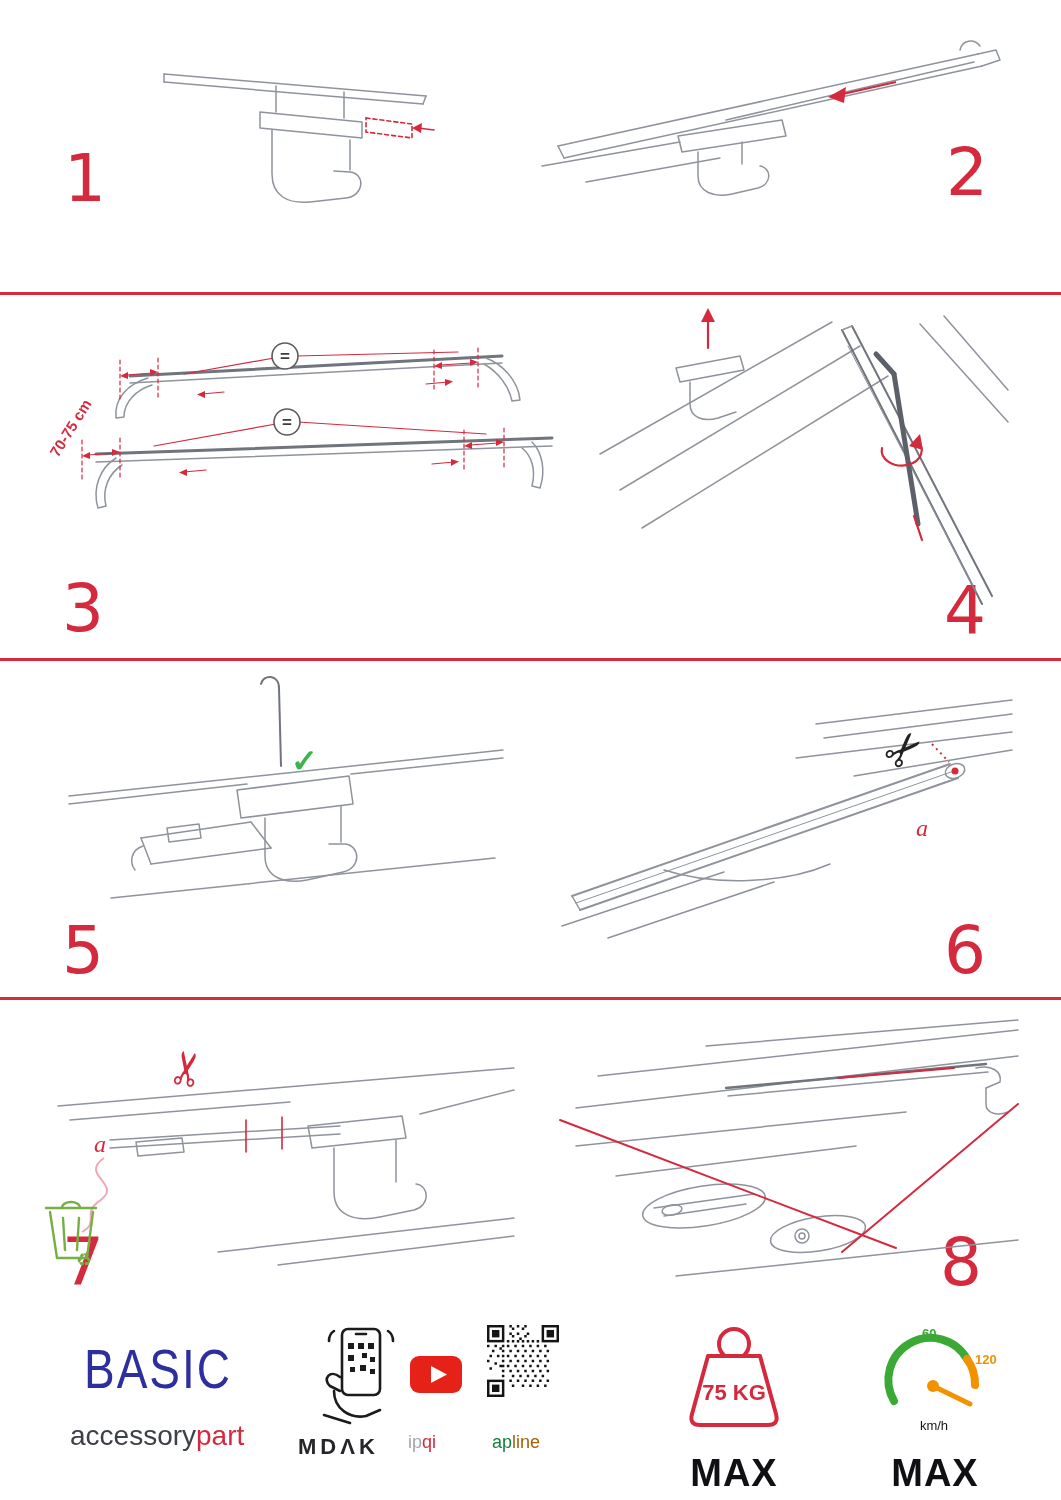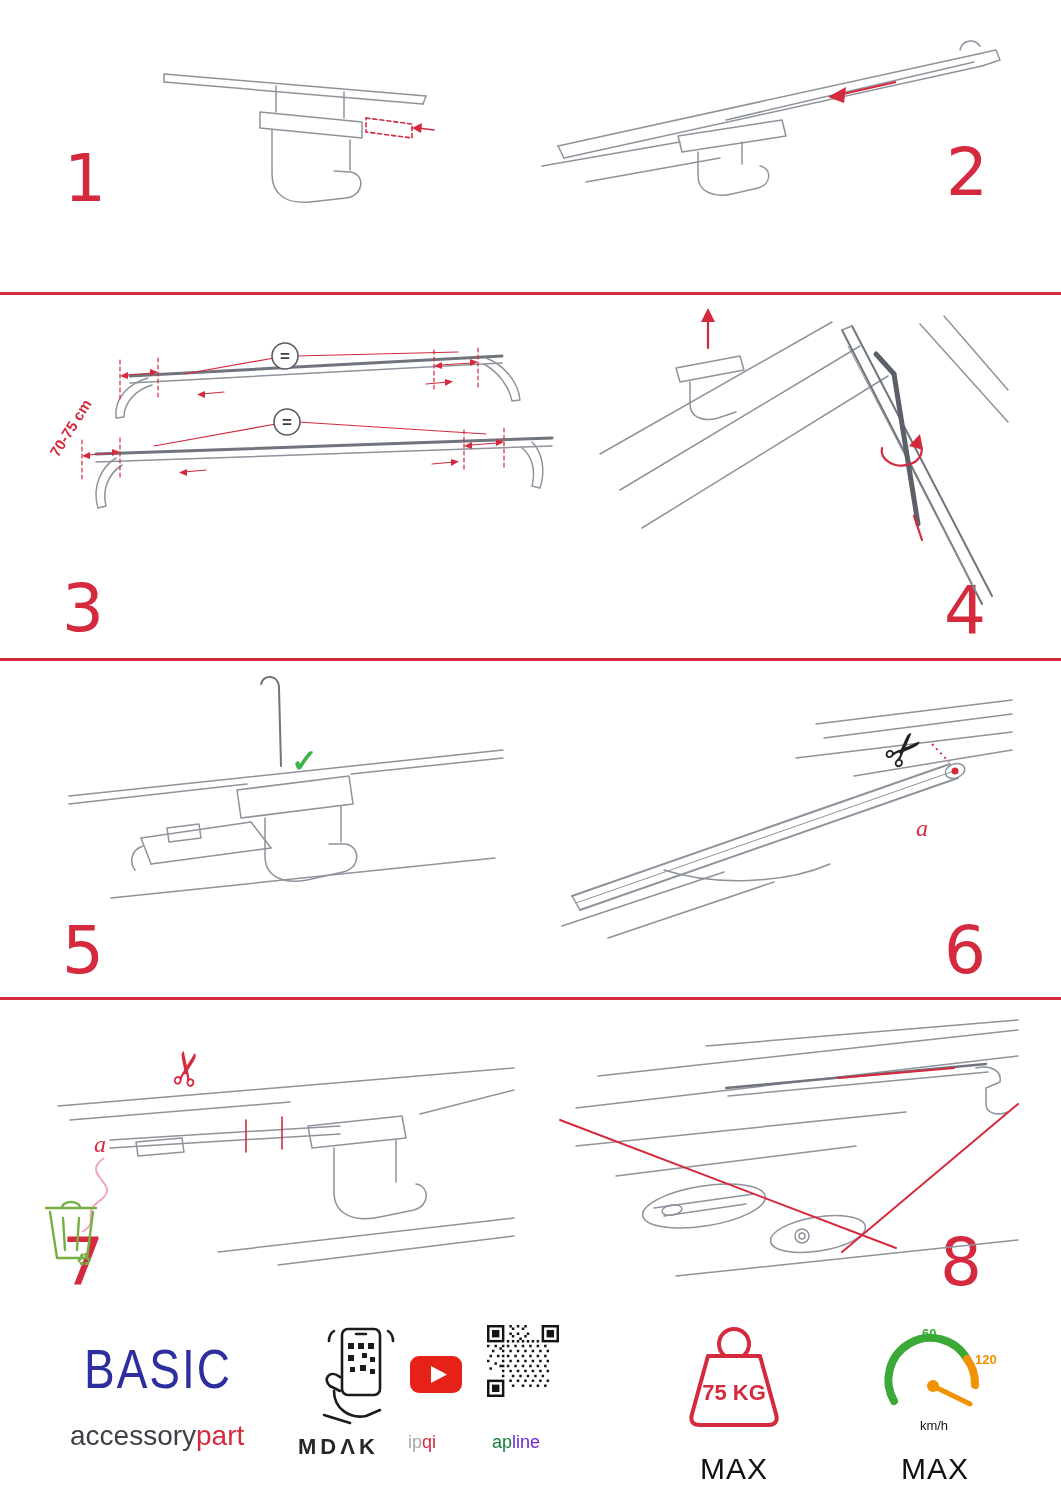--- a/index.html
+++ b/index.html
@@ -10,22 +10,22 @@
   .step-num{position:absolute;color:#d5293d;font-family:"DejaVu Sans",sans-serif;font-size:66px;line-height:1;font-weight:400}
   .divider{position:absolute;left:0;width:1061px;height:3px;background:#d5293d}
   svg{display:block;overflow:visible}
   .basic{color:#2e2f9e;font-size:46px;letter-spacing:2px;font-weight:400;transform:scale(1,1.2);transform-origin:left top;white-space:nowrap}
   .accpart{font-size:28px;font-weight:normal;white-space:nowrap}
   .accpart .acc{color:#3c4047}
   .accpart .part{color:#d5293d}
   .mdak{font-size:22px;letter-spacing:4px;color:#26262a;font-weight:bold;white-space:nowrap}
   .ipqi,.apline{font-size:18px;font-weight:normal;white-space:nowrap}
   .ipqi .g{color:#a6a6a6}.ipqi .r{color:#d5293d}
-  .apline .b{color:#15803d}.apline .r{color:#6d28d9}
-  .maxlbl{position:absolute;text-align:center;font-size:30px;font-weight:normal;color:#101014;letter-spacing:1px}
+  .apline .b{color:#15803d}.apline .r{color:#a16207}
+  .maxlbl{position:absolute;text-align:center;font-size:38px;font-weight:bold;color:#101014;letter-spacing:1px}
 </style>
 </head>
 <body>
 
 <div id="page">
 
   <div class="step-num" style="left:64px;top:146px">1</div>
   <svg class="abs" style="left:148px;top:50px" width="292" height="188" viewBox="0 0 292 188">
     <g stroke="#8e939c" fill="none" stroke-width="1.5" stroke-linecap="round" stroke-linejoin="round">
       <path d="M16,24 L278,46"></path>

